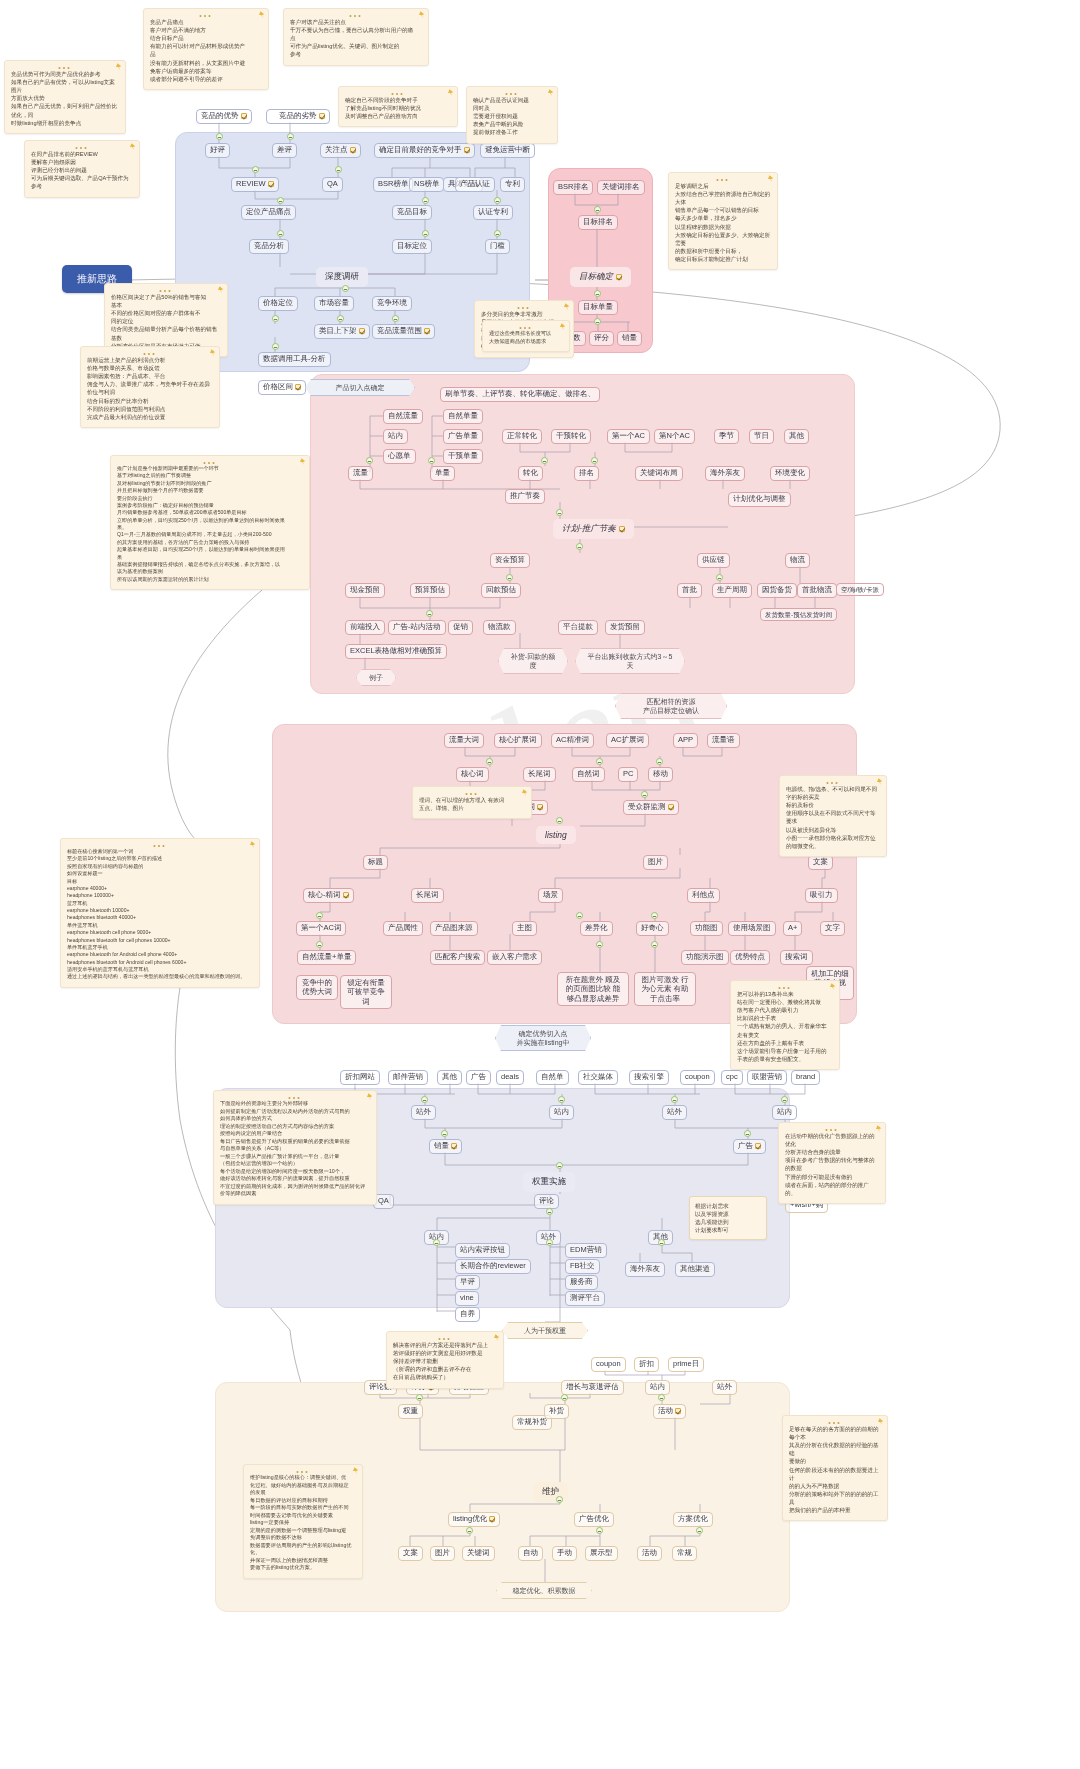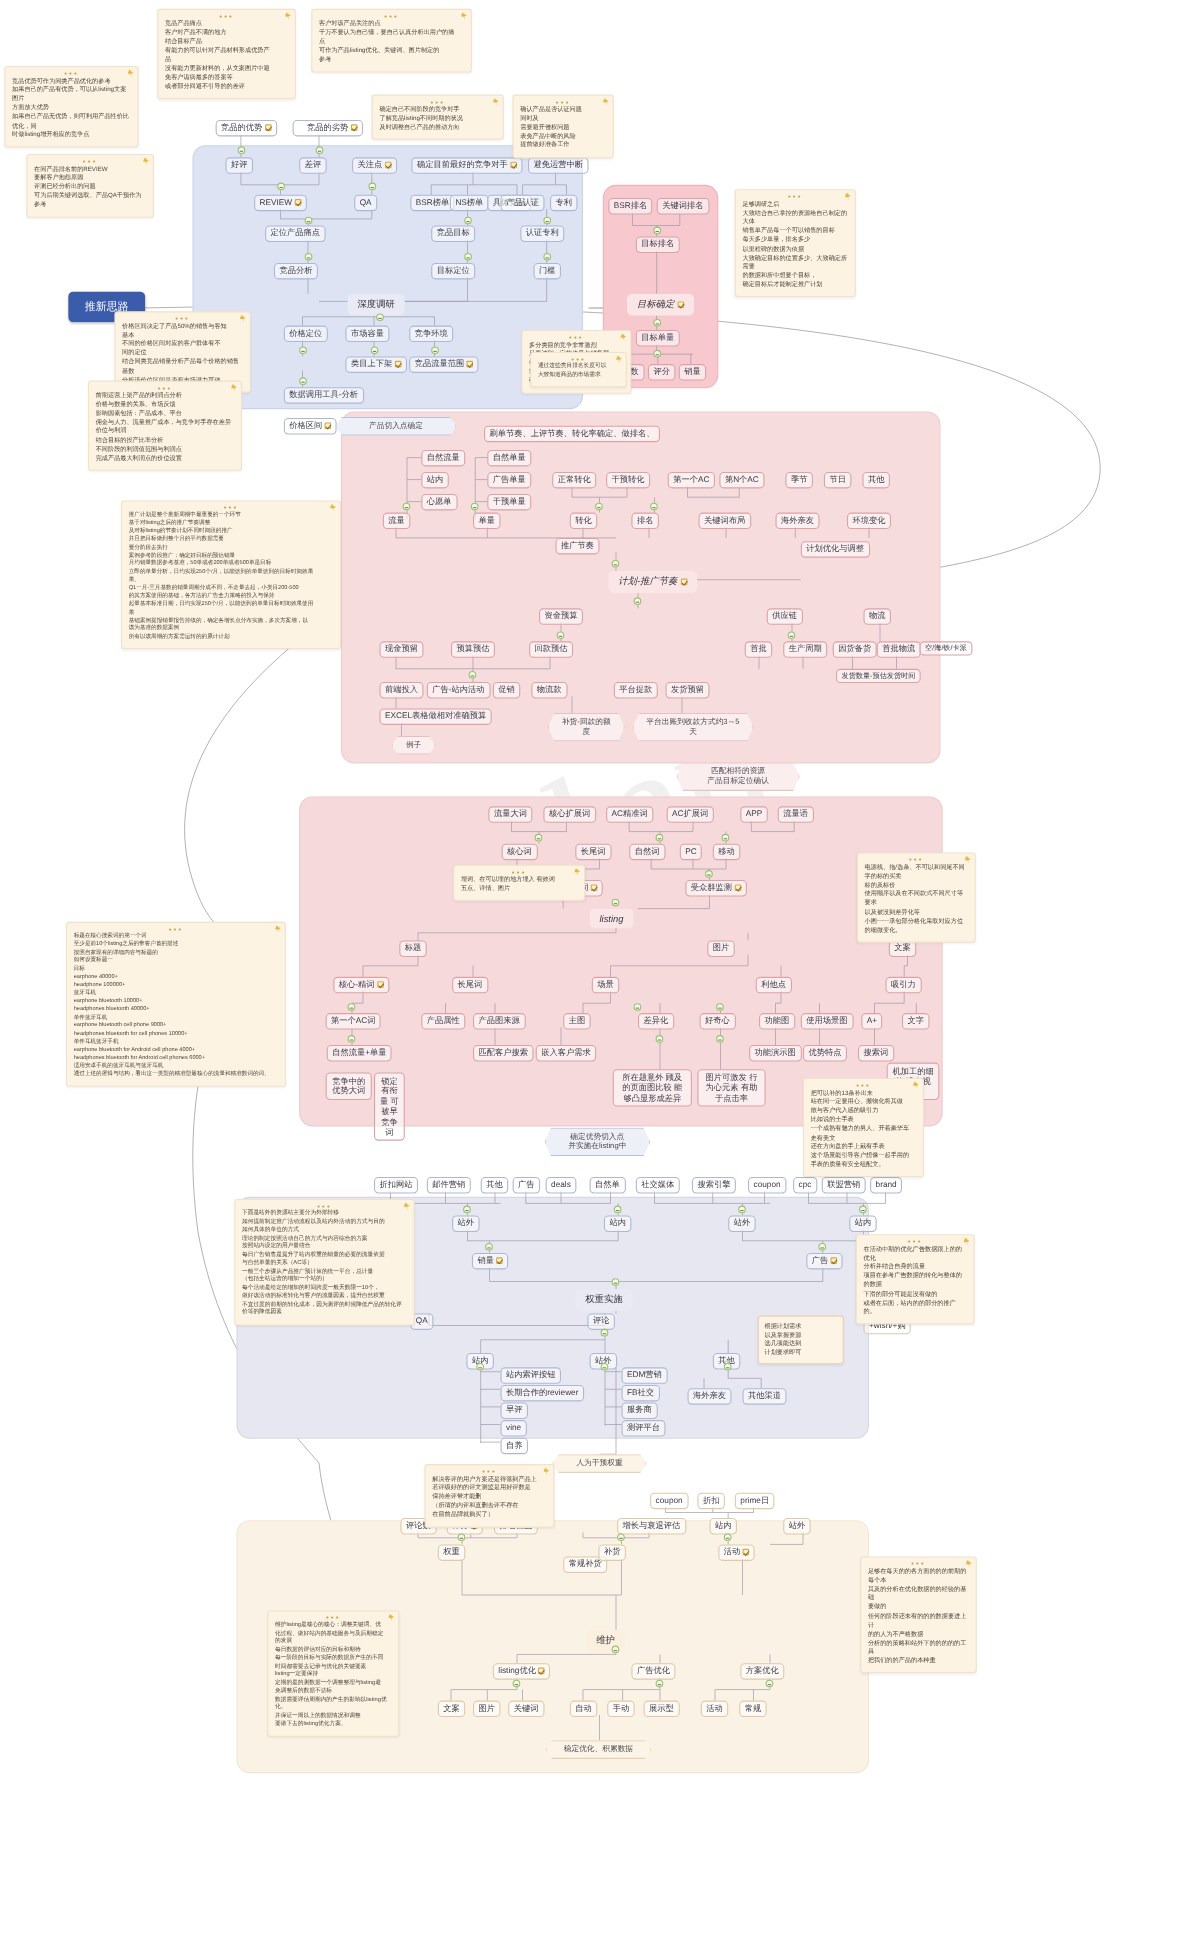--- a/index.html
+++ b/index.html
@@ -366,21 +366,21 @@
   <div class="node nr multi" style="left:634px; top:972px; width:62px; text-align:center;">图片可激发
 行为心元素
 有助于点击率</div>
   <div class="node nr" style="left:681px; top:950px;">功能演示图</div>
   <div class="node nr" style="left:730px; top:950px;">优势特点</div>
   <div class="node nr" style="left:780px; top:950px;">搜索词</div>
   <div class="node nr multi" style="left:806px; top:966px; width:48px; text-align:center;">机加工的细节
 没有视觉力</div>
 
   <div class="node nr multi" style="left:296px; top:975px; width:42px; text-align:center;">竞争中的优势大词</div>
-  <div class="node nr multi" style="left:340px; top:975px; width:28px; text-align:center;">锁定有衔量
+  <div class="node nr multi" style="left:340px; top:975px; width:52px; text-align:center;">锁定有衔量
 可被早竞争词</div>
   <div class="node nr" style="left:740px; top:990px;">
     <span>第13</span>
     <i class="chk"></i>
   </div>
 
   <div class="callout c-blue" style="left:495px; top:1025px; width:96px; white-space:pre-line;">确定优势切入点
 并实施在listing中</div>
 
   <div class="panel lav" style="left:215px; top:1088px; width:575px; height:220px;"></div>

